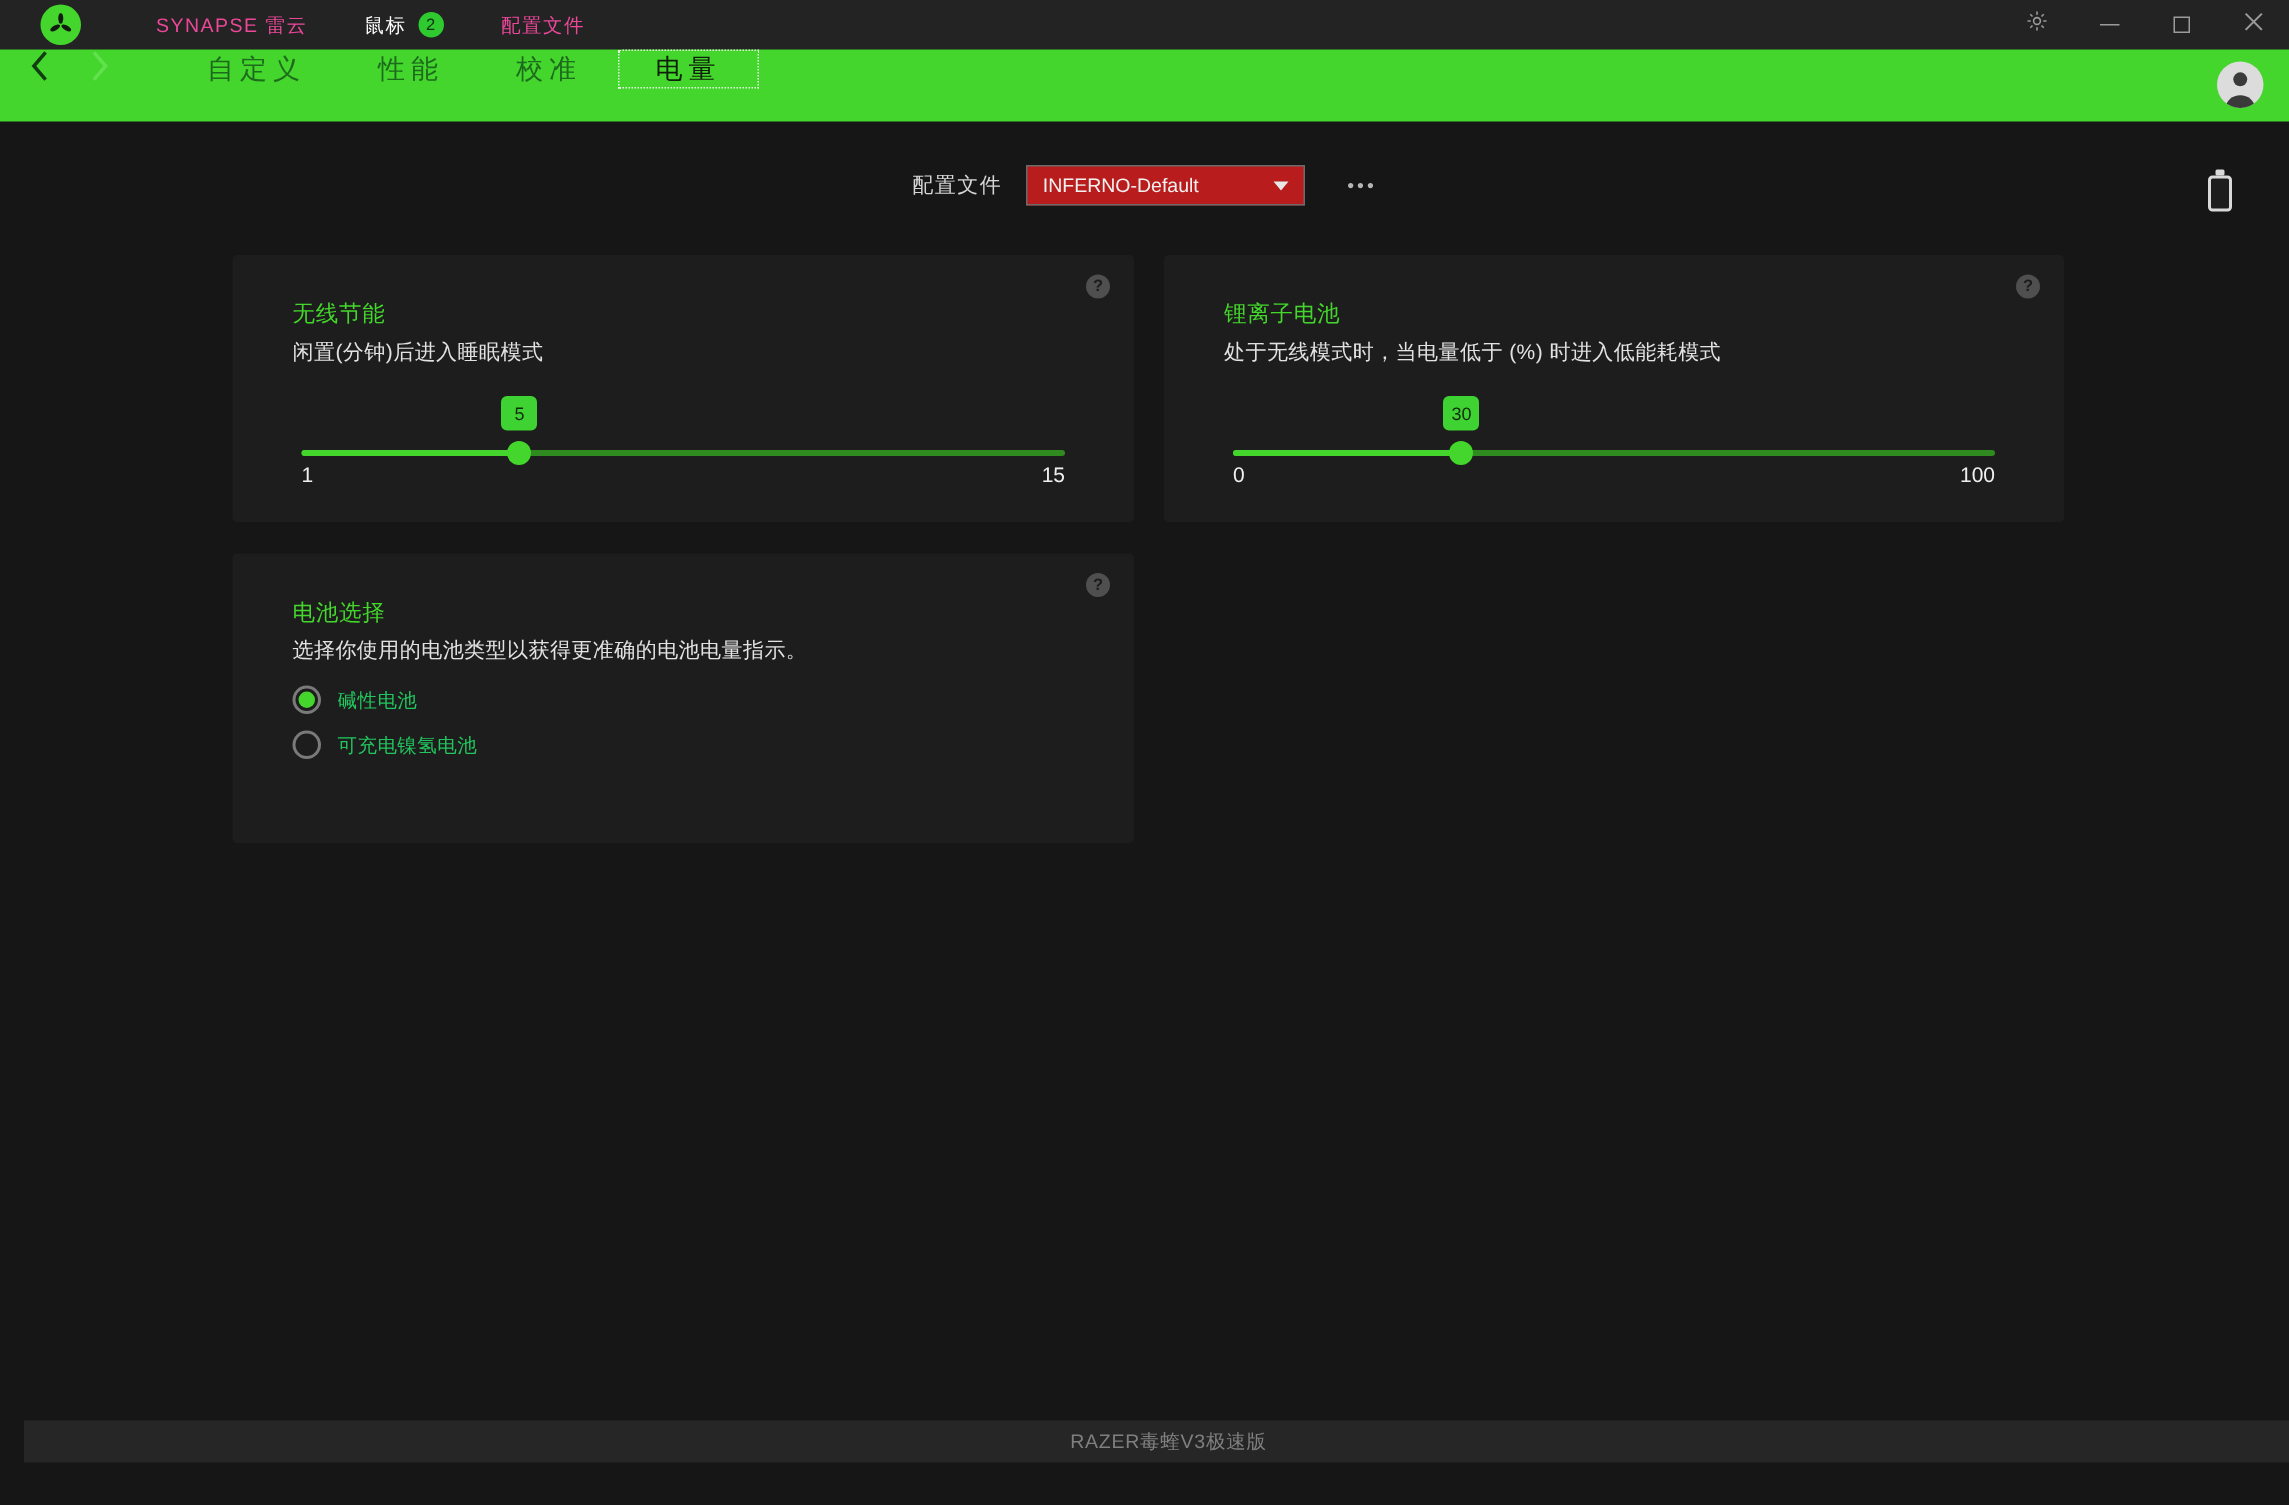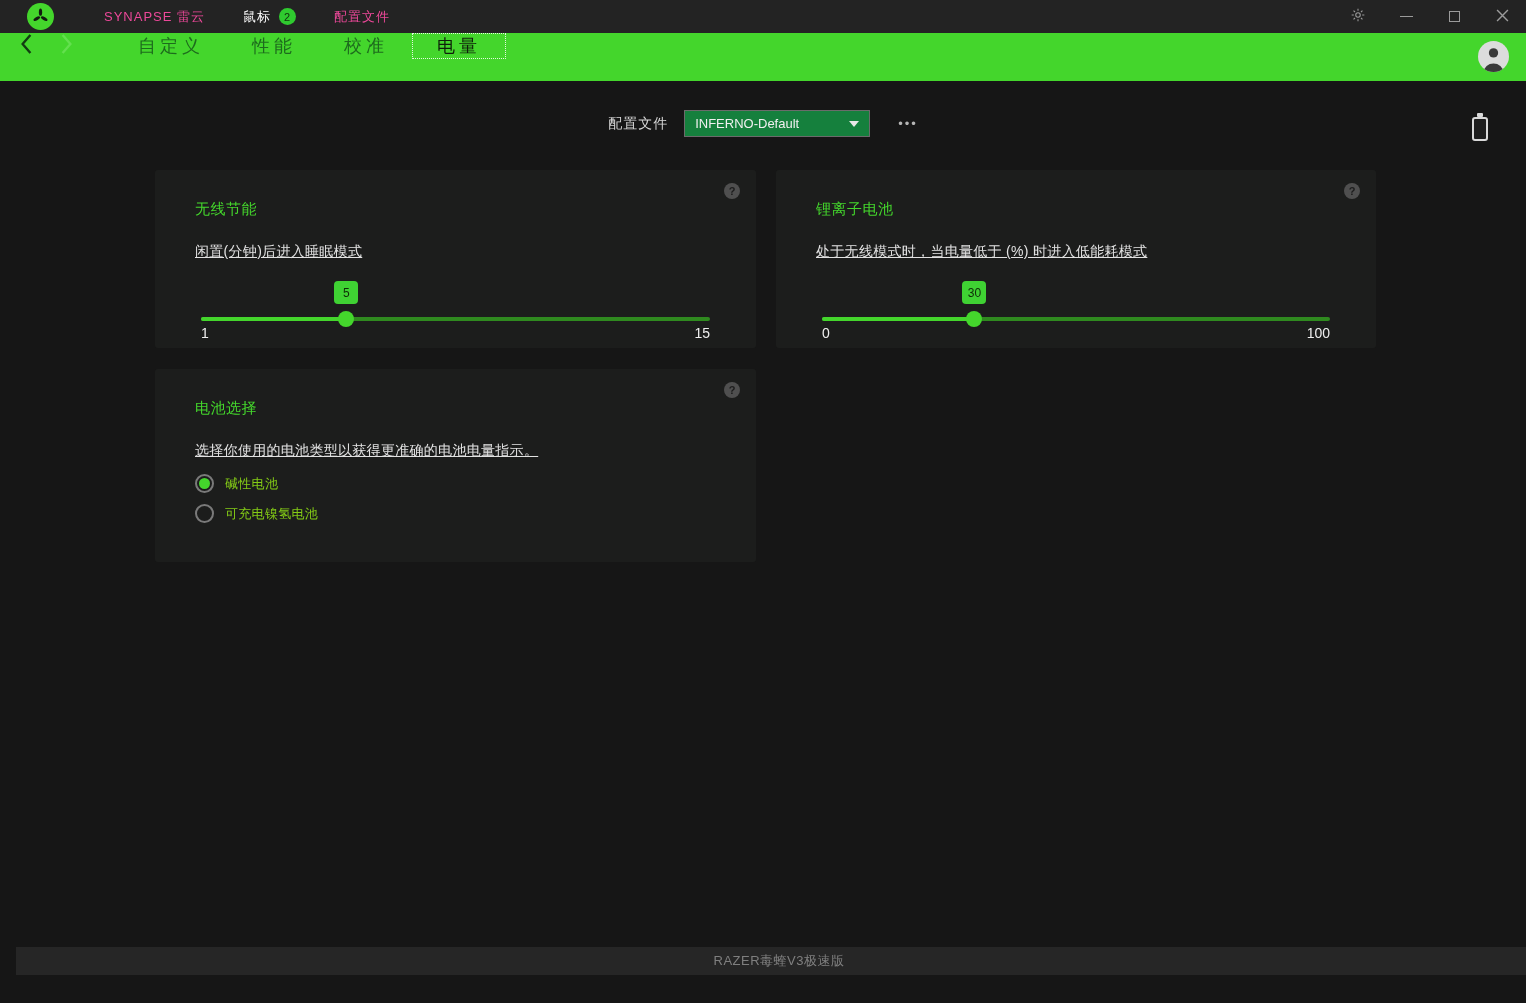--- a/index.html
+++ b/index.html
@@ -29,38 +29,38 @@
     letter-spacing:4px; color:#1d6b1d; cursor:default; }
   .tab.selected { color:#0e1f0a; border:1px dotted rgba(255,255,255,.85); }
   .avatar { position:absolute; right:17px; top:8px; width:31px; height:31px; border-radius:50%;
     background:#dcdcdc; overflow:hidden; display:flex; align-items:flex-end; justify-content:center; }
 
   
   .content { position:relative; height:894px; }
   .profile-row { position:relative; padding-top:29px; display:flex; justify-content:center;
     align-items:center; gap:16px; height:56px; }
   .profile-label { font-size:14px; color:#d6d6d6; letter-spacing:1px; }
-  .dropdown { width:186px; height:27px; background:#15803d; border:1px solid #6b6b6b;
+  .dropdown { width:186px; height:27px; background:#b91c1c; border:1px solid #6b6b6b;
     display:flex; align-items:center; justify-content:space-between; padding:0 10px;
     font-size:13px; color:#f0f0f0; }
   .caret { width:0; height:0; border-left:5px solid transparent; border-right:5px solid transparent;
     border-top:6px solid #e8e8e8; }
   .more-dots { color:#b5b5b5; font-size:13px; letter-spacing:2px; margin-left:12px; }
   .battery-ind { position:absolute; right:38px; top:36px; width:16px; height:24px;
     border:2px solid #d9d9d9; border-radius:3px; background:#1d1d1d; }
   .battery-ind::before { content:""; position:absolute; top:-6px; left:3px; width:6px; height:4px;
     background:#d9d9d9; border-radius:1px; }
 
   .cards { margin:33px 150px 0 155px; display:grid; grid-template-columns:601px 600px;
     column-gap:20px; row-gap:21px; align-items:start; }
   .card { background:#1c1d1c; border-radius:3px; position:relative; padding:30px 40px; }
   .card.h1 { height:178px; }
   .card.h2 { height:193px; }
   .card-title { color:#44d62c; font-size:15px; letter-spacing:.5px; }
-  .card-desc { color:#e2e2e2; font-size:14px; margin-top:24px; letter-spacing:.3px;text-decoration:underline; }
+  .card-desc { color:#e2e2e2; font-size:14px; margin-top:7px; letter-spacing:.3px; }
   .help { position:absolute; top:13px; right:16px; width:16px; height:16px; border-radius:50%;
     background:#4f4f4f; color:#1c1c1c; font-size:11px; font-weight:bold;
     display:flex; align-items:center; justify-content:center; }
 
   
   .slider { position:relative; height:58px; margin:20px 6px 0; }
   .track { position:absolute; top:36px; left:0; right:0; height:4px; background:#2f8a1f; border-radius:2px; }
   .fill { height:100%; background:#44d62c; border-radius:2px; width:0; }
   .thumb { position:absolute; top:38px; left:0; width:16px; height:16px; border-radius:50%;
     background:#44d62c; transform:translate(-50%,-50%); }
@@ -68,21 +68,21 @@
     padding:0 5px; background:#3fd233; color:#0f2c08; border-radius:4px; font-size:12px;
     display:flex; align-items:center; justify-content:center; }
   .range-labels { position:absolute; top:44px; left:0; right:0; display:flex;
     justify-content:space-between; color:#efefef; font-size:14px; }
 
   
   .radio-row { display:flex; align-items:center; gap:11px; height:19px; margin-top:11px; }
   .radio-row.first { margin-top:14px; }
   .radio { width:19px; height:19px; border:2px solid #7a7a7a; border-radius:50%; position:relative; flex:0 0 auto; }
   .radio.selected::after { content:""; position:absolute; inset:2px; background:#44d62c; border-radius:50%; }
-  .radio-label { color:#84cc16; font-size:13px; letter-spacing:.3px; }
+  .radio-label { color:#22c55e; font-size:13px; letter-spacing:.3px; }
 
   
   .statusbar { position:absolute; left:16px; bottom:0; width:100%; height:28px; background:#262626;
     display:flex; align-items:center; justify-content:center; color:#7f7f7f; font-size:13px; letter-spacing:.5px; }
 </style>
 </head>
 <body>
 
 <div class="titlebar">
   <div class="logo">

